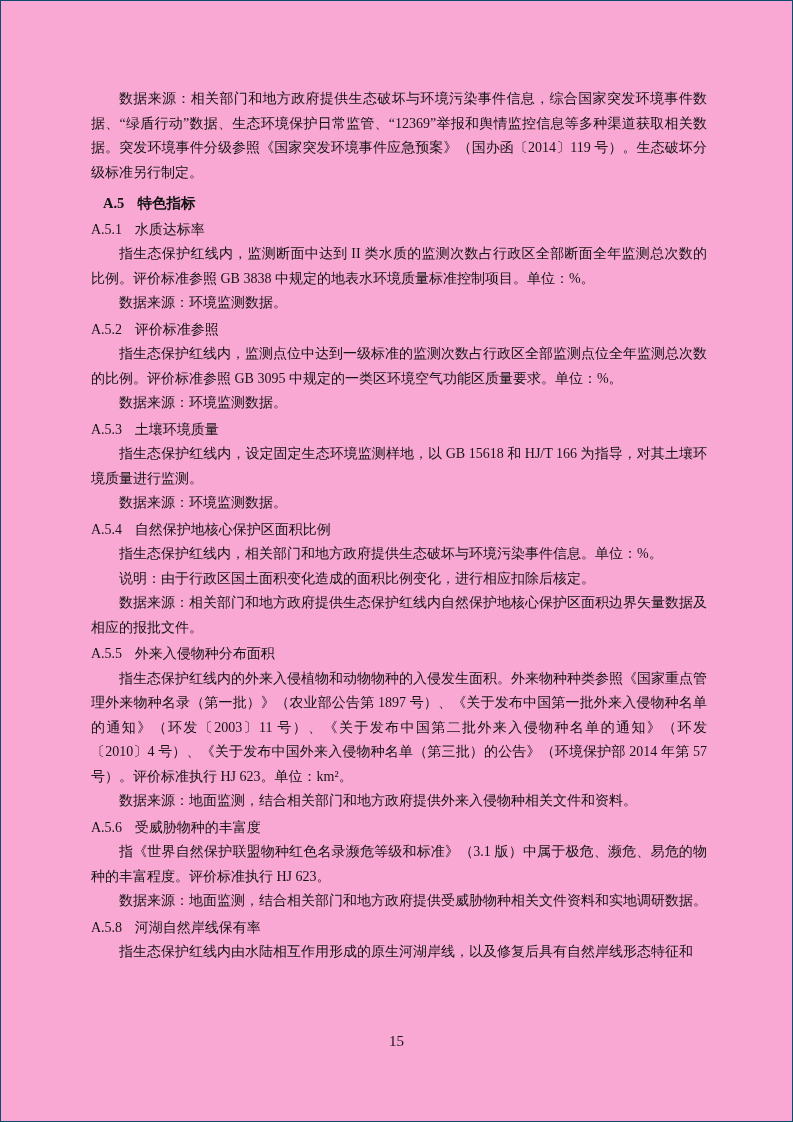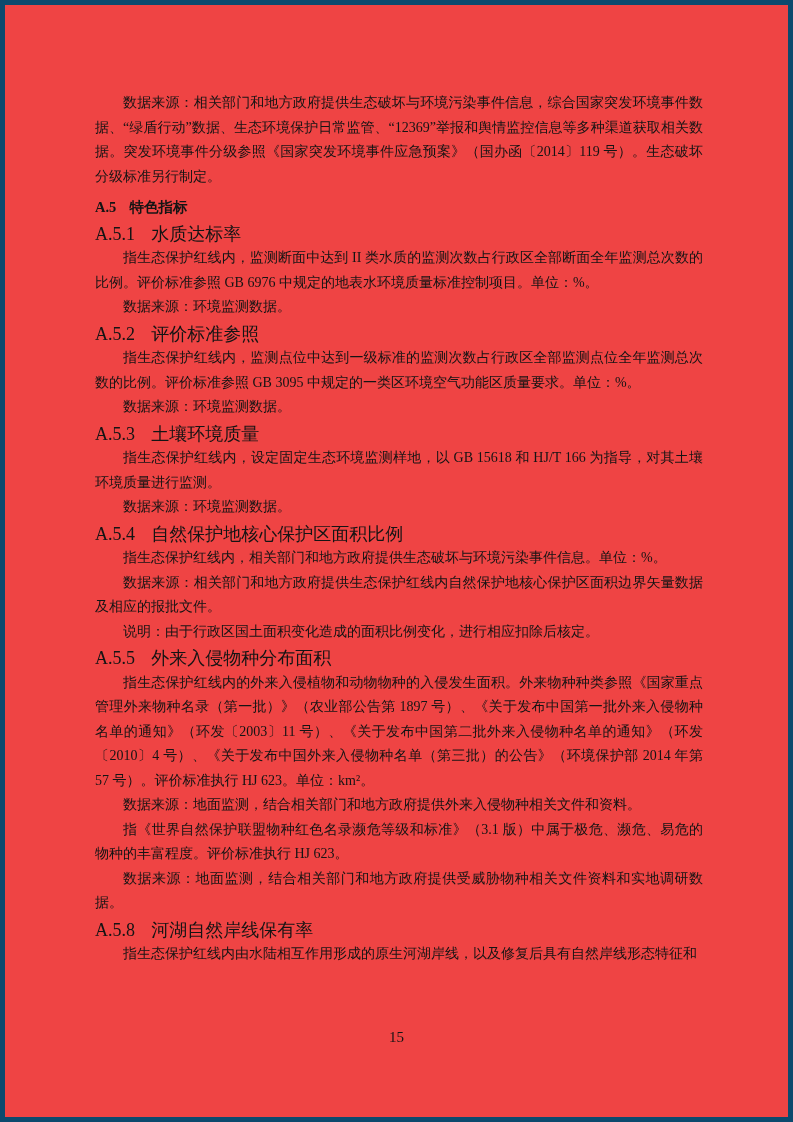--- a/index.html
+++ b/index.html
@@ -5,43 +5,43 @@
   html, body {
     margin: 0;
     padding: 0;
     background: #ffffff;
   }
   .page {
     position: relative;
     width: 793px;
     height: 1122px;
     box-sizing: border-box;
-    background: #ef4444;
-    border: 5px solid #0c4a6e;
+    background: #f9a8d4;
+    border: 1px solid #0c4a6e;
     padding: 86px 85px 0 90px;
     font-family: "Liberation Serif", "DejaVu Serif", serif;
     color: #141414;
     font-size: 14px;
     line-height: 24.5px;
     overflow: hidden;
   }
   .body-para {
     margin: 0;
     text-indent: 2em;
     text-align: justify;
   }
   .main-heading {
-    margin: 6px 0 0 0;
+    margin: 6px 0 0 12px;
     font-size: 14.5px;
     font-weight: bold;
     line-height: 24.5px;
   }
   .sub-heading {
     margin: 2px 0 0 0;
-    font-size: 18px;
+    font-size: 14px;
     font-weight: normal;
     line-height: 24.5px;
   }
   .sec-num {
     margin-right: 0.9em;
   }
   .footer {
     position: absolute;
     bottom: 68px;
     left: 0;
@@ -55,50 +55,51 @@
 <body>
 
 <div class="page">
 
   <p class="body-para">数据来源：相关部门和地方政府提供生态破坏与环境污染事件信息，综合国家突发环境事件数据、“绿盾行动”数据、生态环境保护日常监管、“12369”举报和舆情监控信息等多种渠道获取相关数据。突发环境事件分级参照《国家突发环境事件应急预案》（国办函〔2014〕119 号）。生态破坏分级标准另行制定。</p>
 
   <h2 class="main-heading"><span class="sec-num">A.5</span><span>特色指标</span></h2>
 
   <section>
     <h3 class="sub-heading"><span class="sec-num">A.5.1</span><span>水质达标率</span></h3>
-    <p class="body-para">指生态保护红线内，监测断面中达到 II 类水质的监测次数占行政区全部断面全年监测总次数的比例。评价标准参照 GB 6976 中规定的地表水环境质量标准控制项目。单位：%。</p>
+    <p class="body-para">指生态保护红线内，监测断面中达到 II 类水质的监测次数占行政区全部断面全年监测总次数的比例。评价标准参照 GB 3838 中规定的地表水环境质量标准控制项目。单位：%。</p>
     <p class="body-para">数据来源：环境监测数据。</p>
   </section>
 
   <section>
     <h3 class="sub-heading"><span class="sec-num">A.5.2</span><span>评价标准参照</span></h3>
     <p class="body-para">指生态保护红线内，监测点位中达到一级标准的监测次数占行政区全部监测点位全年监测总次数的比例。评价标准参照 GB 3095 中规定的一类区环境空气功能区质量要求。单位：%。</p>
     <p class="body-para">数据来源：环境监测数据。</p>
   </section>
 
   <section>
     <h3 class="sub-heading"><span class="sec-num">A.5.3</span><span>土壤环境质量</span></h3>
     <p class="body-para">指生态保护红线内，设定固定生态环境监测样地，以 GB 15618 和 HJ/T 166 为指导，对其土壤环境质量进行监测。</p>
     <p class="body-para">数据来源：环境监测数据。</p>
   </section>
 
   <section>
     <h3 class="sub-heading"><span class="sec-num">A.5.4</span><span>自然保护地核心保护区面积比例</span></h3>
     <p class="body-para">指生态保护红线内，相关部门和地方政府提供生态破坏与环境污染事件信息。单位：%。</p>
+    <p class="body-para">说明：由于行政区国土面积变化造成的面积比例变化，进行相应扣除后核定。</p>
     <p class="body-para">数据来源：相关部门和地方政府提供生态保护红线内自然保护地核心保护区面积边界矢量数据及相应的报批文件。</p>
-    <p class="body-para">说明：由于行政区国土面积变化造成的面积比例变化，进行相应扣除后核定。</p>
   </section>
 
   <section>
     <h3 class="sub-heading"><span class="sec-num">A.5.5</span><span>外来入侵物种分布面积</span></h3>
     <p class="body-para">指生态保护红线内的外来入侵植物和动物物种的入侵发生面积。外来物种种类参照《国家重点管理外来物种名录（第一批）》（农业部公告第 1897 号）、《关于发布中国第一批外来入侵物种名单的通知》（环发〔2003〕11 号）、《关于发布中国第二批外来入侵物种名单的通知》（环发〔2010〕4 号）、《关于发布中国外来入侵物种名单（第三批）的公告》（环境保护部 2014 年第 57 号）。评价标准执行 HJ 623。单位：km²。</p>
     <p class="body-para">数据来源：地面监测，结合相关部门和地方政府提供外来入侵物种相关文件和资料。</p>
   </section>
 
   <section>
+    <h3 class="sub-heading"><span class="sec-num">A.5.6</span><span>受威胁物种的丰富度</span></h3>
     <p class="body-para">指《世界自然保护联盟物种红色名录濒危等级和标准》（3.1 版）中属于极危、濒危、易危的物种的丰富程度。评价标准执行 HJ 623。</p>
     <p class="body-para">数据来源：地面监测，结合相关部门和地方政府提供受威胁物种相关文件资料和实地调研数据。</p>
   </section>
 
 
   <section>
     <h3 class="sub-heading"><span class="sec-num">A.5.8</span><span>河湖自然岸线保有率</span></h3>
     <p class="body-para">指生态保护红线内由水陆相互作用形成的原生河湖岸线，以及修复后具有自然岸线形态特征和</p>
   </section>
 

